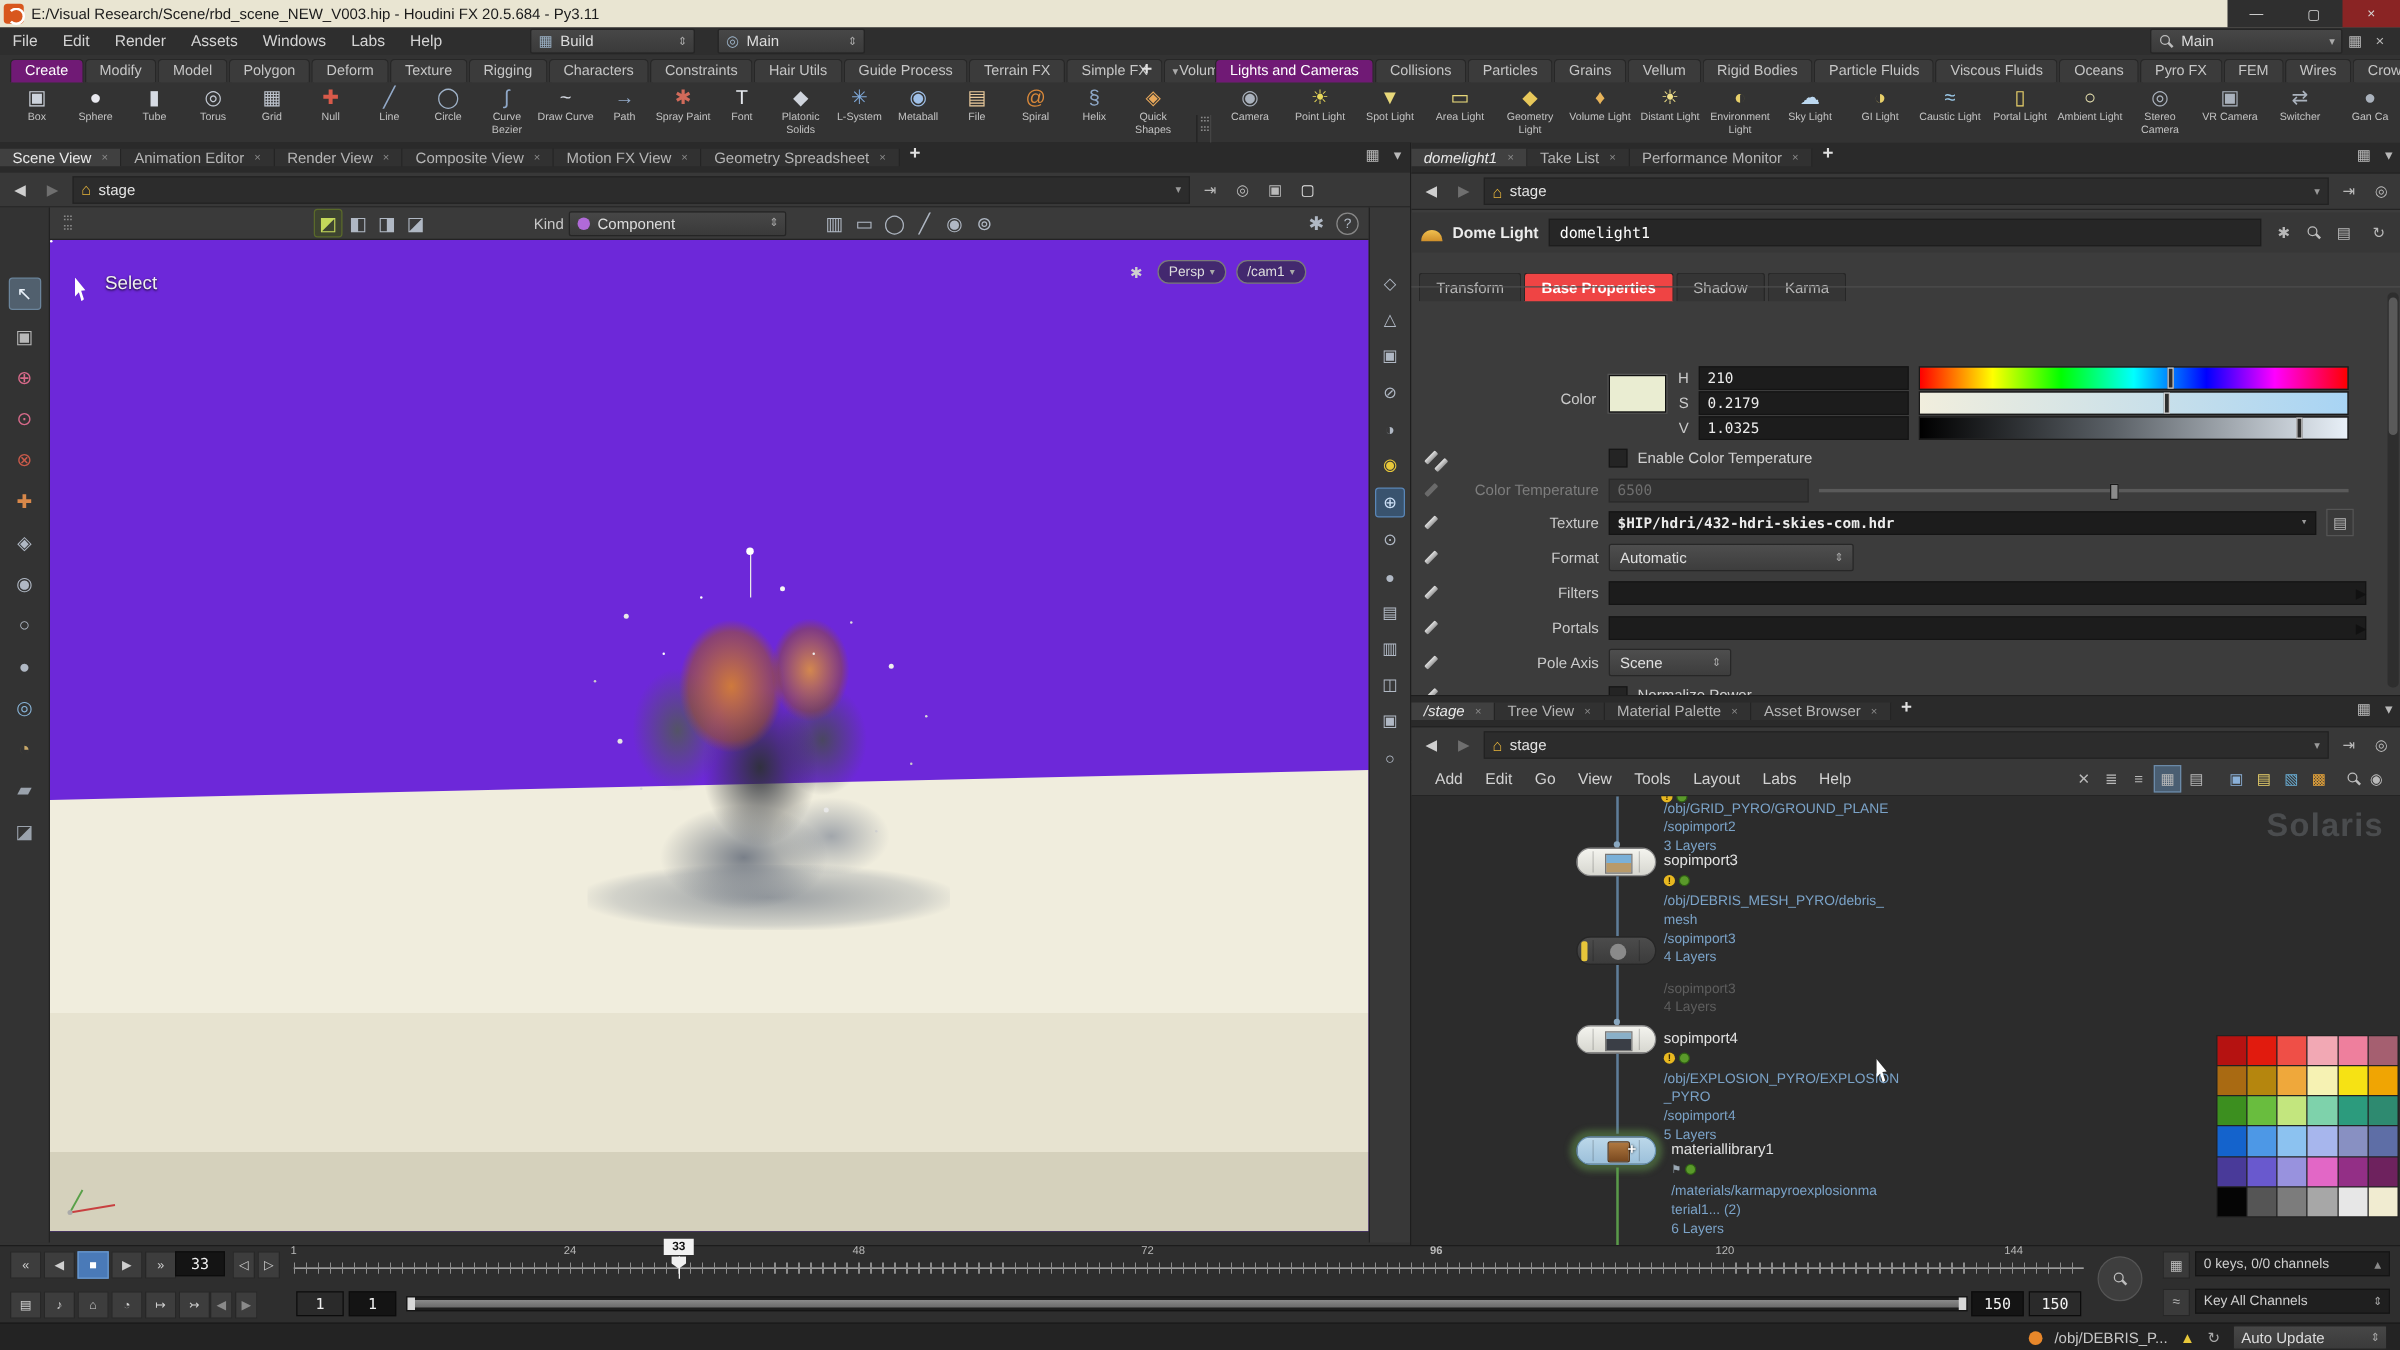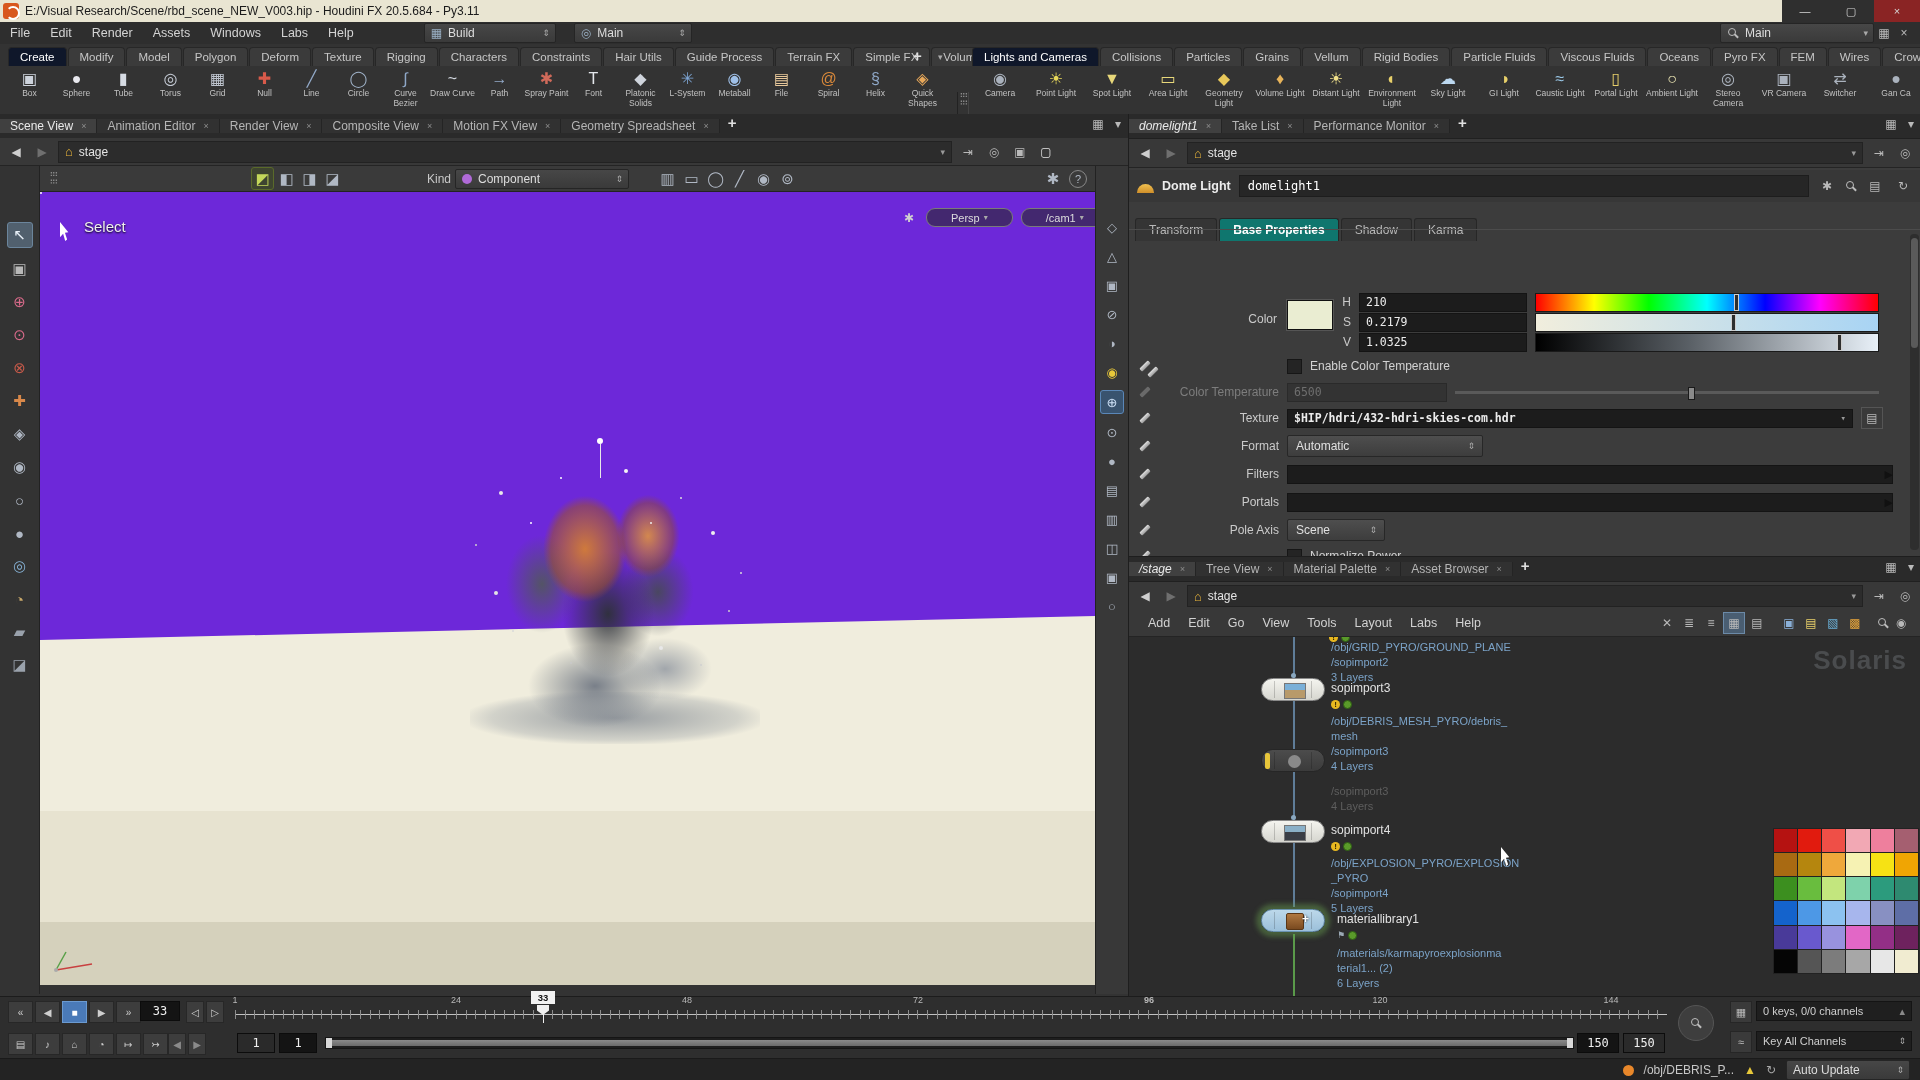--- a/index.html
+++ b/index.html
@@ -21,21 +21,21 @@
   .combo{background:linear-gradient(#474747,#3a3a3a);border:1px solid #252525;border-radius:2px;height:18px;display:flex;align-items:center;gap:6px;padding:0 6px;color:#ddd}
   .spin{color:#aaa;font-size:9px;letter-spacing:-1px}
   .mag{width:12px;height:12px;position:relative;display:inline-block}
   .mag::before{content:"";position:absolute;width:6px;height:6px;border:1.5px solid #bdbdbd;border-radius:50%;left:1px;top:1px}
   .mag::after{content:"";position:absolute;width:5px;height:1.5px;background:#bdbdbd;transform:rotate(45deg);left:7px;top:8px}
 
   
   #shelf{left:0;top:44px;width:1920px;height:70px;background:#333;border-bottom:1px solid #222}
   .stabs{position:absolute;top:3px;display:flex;gap:1px}
   .stab{padding:3px 11px;background:#3b3b3b;border:1px solid #272727;border-bottom:none;border-radius:4px 4px 0 0;color:#c6c6c6;font-size:11.5px;white-space:nowrap}
-  .stab.active{background:#0f172a;color:#fff}
+  .stab.active{background:#701a75;color:#fff}
   .plus{color:#e0e0e0;font-size:15px;font-weight:bold;padding:0 8px}
   .toolrow{position:absolute;top:24px;display:flex}
   .tool{display:flex;flex-direction:column;align-items:center;width:47px;flex:none}
   .tool.wide{width:56px}
   .tool .g{height:21px;font-size:16px;line-height:21px}
   .tool .lbl{font-size:8.5px;color:#c2c2c2;text-align:center;line-height:1.12;height:19px;overflow:hidden;width:100%}
   #shelfdiv{left:957px;top:48px;width:10px;height:60px;border-left:1px solid #222;border-right:1px solid #444}
   .gripdots{color:#8a8a8a;font-size:9px;line-height:1;writing-mode:vertical-rl;letter-spacing:1px}
 
   
@@ -76,34 +76,34 @@
   #flecks{position:absolute;left:0;top:0;width:2px;height:2px;background:#fff;border-radius:50%;
     box-shadow:460px 300px 0 1px #e8e8e8,520px 285px 0 #fff,585px 278px 0 1px #f4f4f4,640px 305px 0 #ddd,
     672px 340px 0 1px #eee,435px 352px 0 #ccc,700px 380px 0 #d8d8d8,455px 400px 0 1px #e4e4e4,
     688px 418px 0 #ccc,472px 438px 0 #d8d8d8,620px 455px 0 1px #e8e8e8,530px 470px 0 #c8c8c8,
     660px 472px 0 #d0d0d0,490px 330px 0 #fff,610px 330px 0 #eee}
   #antenna{position:absolute;left:560px;top:252px;width:1px;height:34px;background:#e8e8e8}
   #antenna::before{content:"";position:absolute;left:-3px;top:-6px;width:6px;height:6px;background:#fff;border-radius:50%}
   .statelabel{position:absolute;left:44px;top:26px;color:#f0f0f0;font-size:15px;text-shadow:0 1px 2px #000}
   .cursor{position:absolute;width:13px;height:19px;background:#fff;filter:drop-shadow(0 0 1px #000);
     clip-path:polygon(0 0,0 80%,24% 62%,40% 100%,55% 92%,38% 56%,64% 54%)}
-  .vpill{height:17px;border:1px solid #7a7a7a;border-radius:9px;display:flex;align-items:center;gap:4px;padding:0 24px;color:#ddd;font-size:11px;background:rgba(40,40,40,.6)}
+  .vpill{height:17px;border:1px solid #7a7a7a;border-radius:9px;display:flex;align-items:center;gap:4px;padding:0 8px;color:#ddd;font-size:11px;background:rgba(40,40,40,.6)}
   #axisgizmo{position:absolute;left:8px;top:756px}
   #rightstrip{left:1095px;top:166px;width:33px;height:828px;background:#383838;border-left:1px solid #222;display:flex;flex-direction:column;align-items:center;gap:7px;padding-top:50px;box-sizing:border-box}
   #rightstrip .ticon{width:22px;height:22px;font-size:13px}
 
   
   #parampane{left:1128px;top:114px;width:792px;height:442px;background:#3c3c3c;border-left:1px solid #1e1e1e;overflow:hidden}
   #pheader{position:absolute;left:0;top:56px;width:100%;height:32px;display:flex;align-items:center;gap:8px;padding:0 8px;box-sizing:border-box;background:#373737}
   #dome{width:17px;height:9px;background:linear-gradient(#f0c050,#cf8f2a);border-radius:9px 9px 0 0;margin-top:4px}
   #nodetype{font-weight:bold;color:#ececec;font-size:12.5px;white-space:nowrap}
   #nodename{flex:1;height:20px;background:#262626;border:1px solid #1d1d1d;color:#fff;display:flex;align-items:center;padding:0 8px}
   .ptabs{position:absolute;left:6px;top:104px;display:flex;gap:2px}
   .ptabs .t{padding:4px 13px;background:#353535;border:1px solid #272727;border-bottom:none;border-radius:3px 3px 0 0;color:#b8b8b8;font-size:12px}
-  .ptabs .t.active{background:#0f766e;color:#fff;font-weight:bold}
+  .ptabs .t.active{background:#ef4444;color:#fff;font-weight:bold}
   #ptabline{position:absolute;left:0;top:115px;width:100%;height:1px;background:#4c4c4c}
   .prow{position:absolute;left:0;width:768px;height:20px;display:flex;align-items:center;gap:8px}
   .pencil{width:16px;height:16px;margin-left:8px;position:relative;flex:none}
   .pencil::before{content:"";position:absolute;left:2px;top:6px;width:12px;height:4px;background:linear-gradient(#e0e0e0,#9a9a9a);border-radius:1px;transform:rotate(-45deg)}
   .pencil.dim::before{background:#6a6a6a}
   .plabel{width:118px;text-align:right;color:#cacaca;flex:none}
   .plabel.dim{color:#7d7d7d}
   .pfield{height:19px;background:#1c1c1c;border:1px solid #141414;color:#ececec;font-family:"DejaVu Sans Mono",monospace;font-size:11.5px;display:flex;align-items:center;padding:0 6px;box-sizing:border-box}
   .pfield.dim{background:#333;color:#6e6e6e;border-color:#2a2a2a}
   .slider{flex:1;height:3px;background:#242424;position:relative;margin-right:18px}

